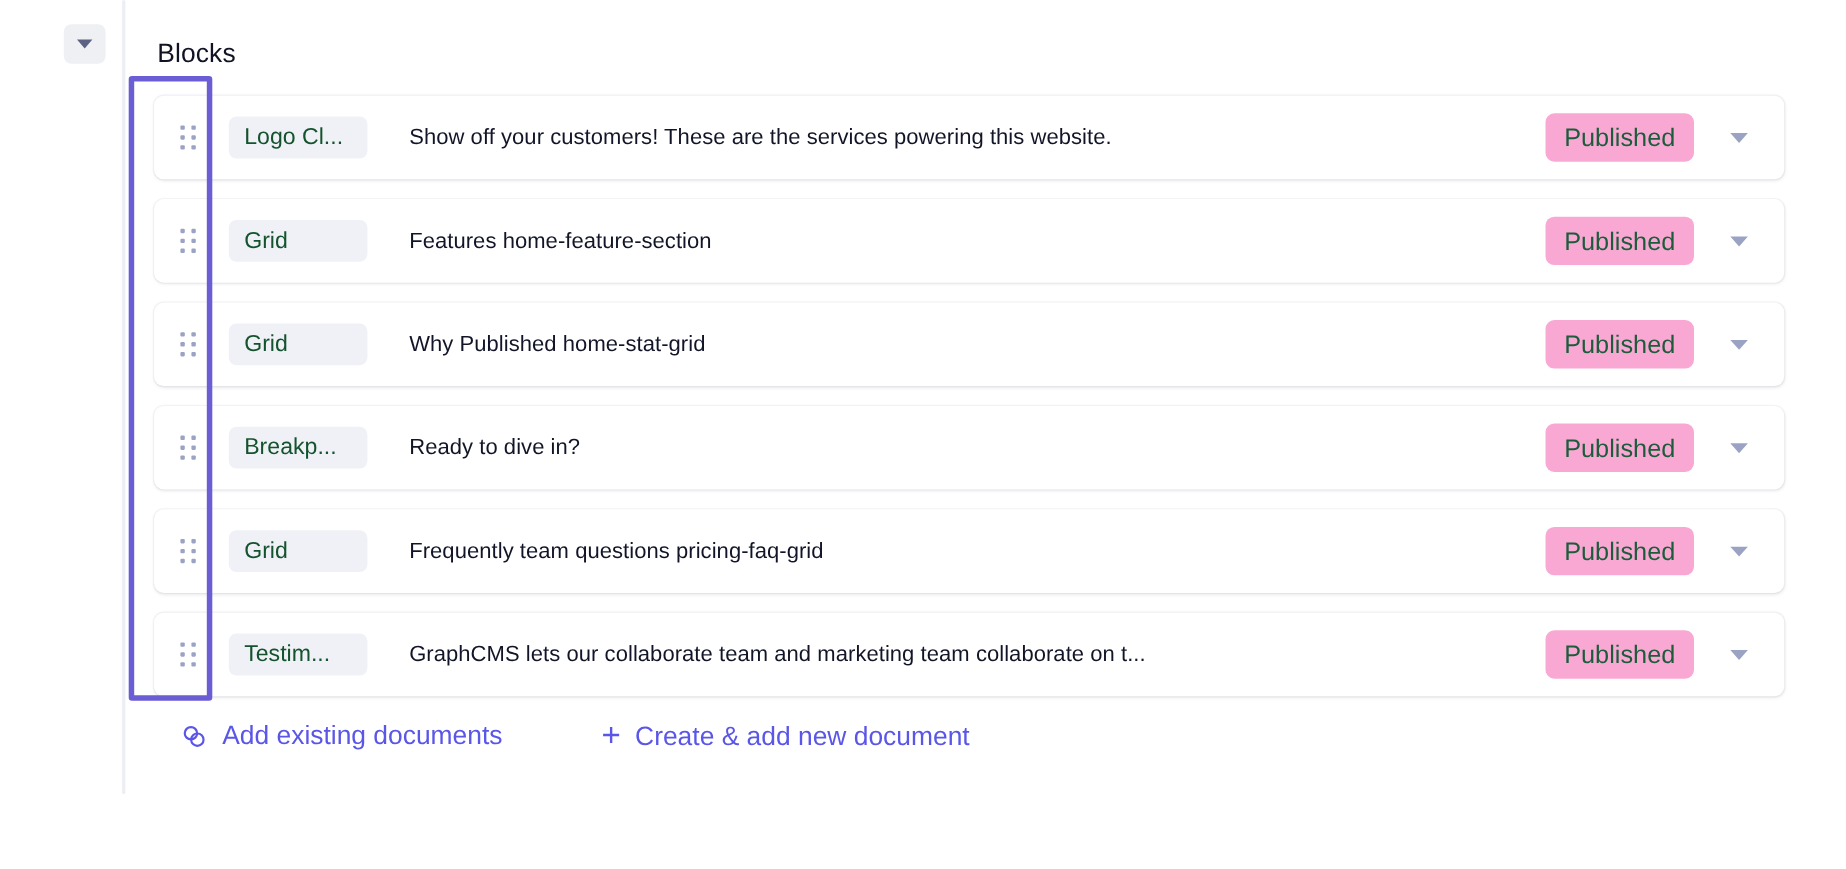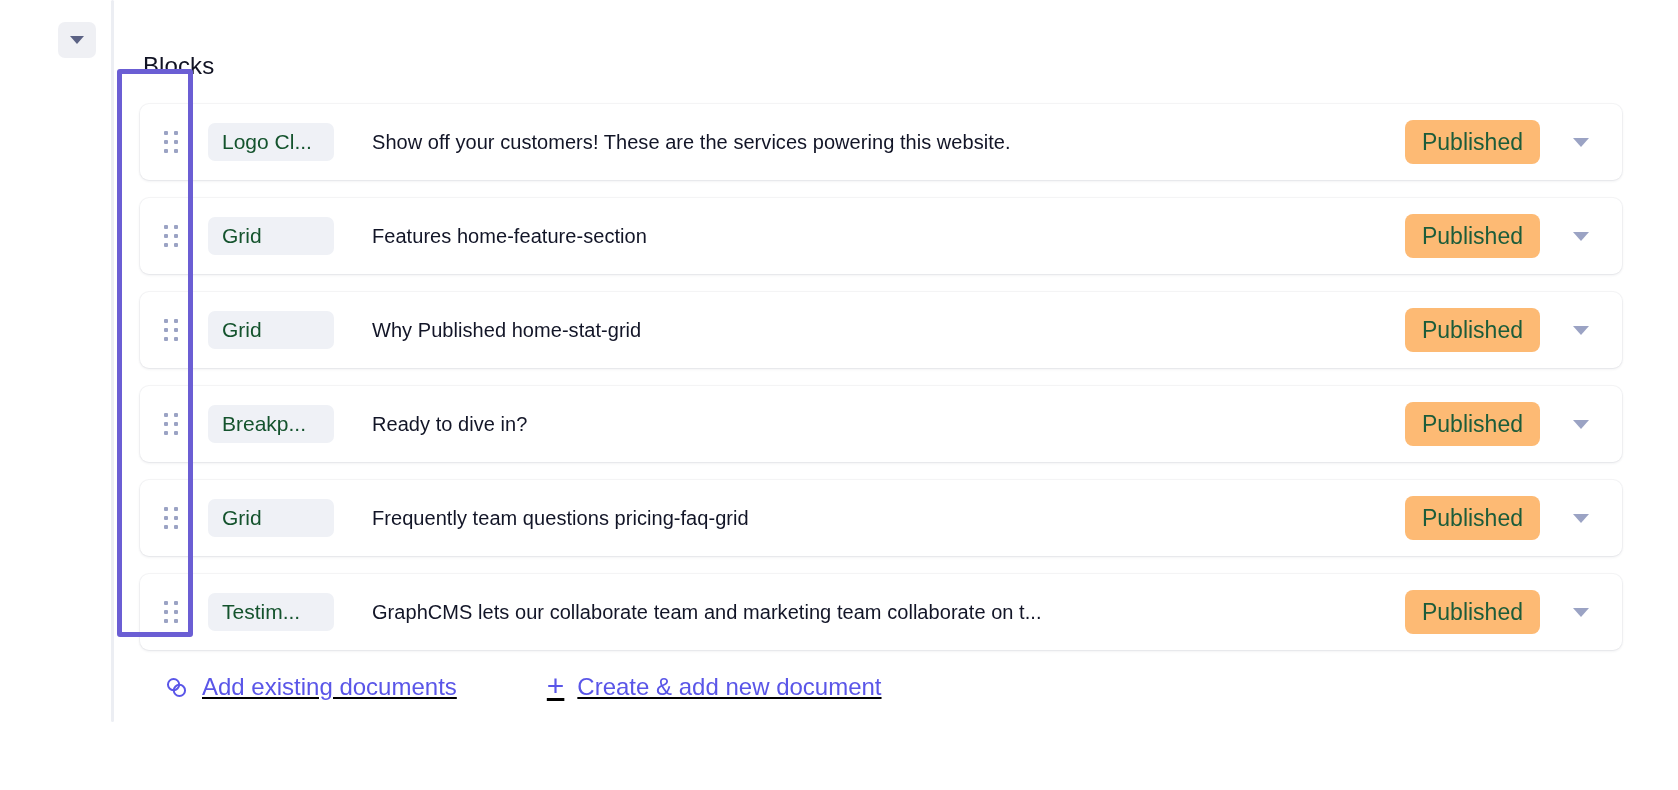--- a/index.html
+++ b/index.html
@@ -49,21 +49,21 @@
     width: 3px;
     height: 722px;
     background: #eceef3;
     border-radius: 2px;
   }
 
   
   .field {
     position: absolute;
     left: 140px;
-    top: 17px;
+    top: 0;
     width: 1500px;
   }
 
   .field-label {
     font-size: 24px;
     color: #111324;
     letter-spacing: 0.1px;
     padding-top: 37px;
     padding-left: 3px;
     line-height: 1;
@@ -132,21 +132,21 @@
     margin-left: 38px;
     margin-right: 22px;
     white-space: nowrap;
     overflow: hidden;
     text-overflow: ellipsis;
     letter-spacing: 0.05px;
   }
 
   .status-badge {
     height: 44px;
-    background: #fdba74;
+    background: #f9a8d4;
     color: #1c5c3a;
     font-size: 23px;
     border-radius: 8px;
     display: flex;
     align-items: center;
     padding: 0 17px;
     white-space: nowrap;
   }
 
   .row-menu {
@@ -161,25 +161,24 @@
   .tri-down-sm {
     width: 0; height: 0;
     border-left: 8px solid transparent;
     border-right: 8px solid transparent;
     border-top: 9px solid #9ba3c4;
   }
 
   
   .actions {
     display: flex;
-    align-items: center;
+    align-items: flex-start;
     margin-top: 17px;
     padding-left: 22px;
     gap: 86px;
-    text-decoration: underline;
   }
   .action-link {
     display: flex;
     align-items: center;
     gap: 13px;
     color: #5a56e8;
     font-size: 24px;
     cursor: pointer;
     background: none;
     border: none;

